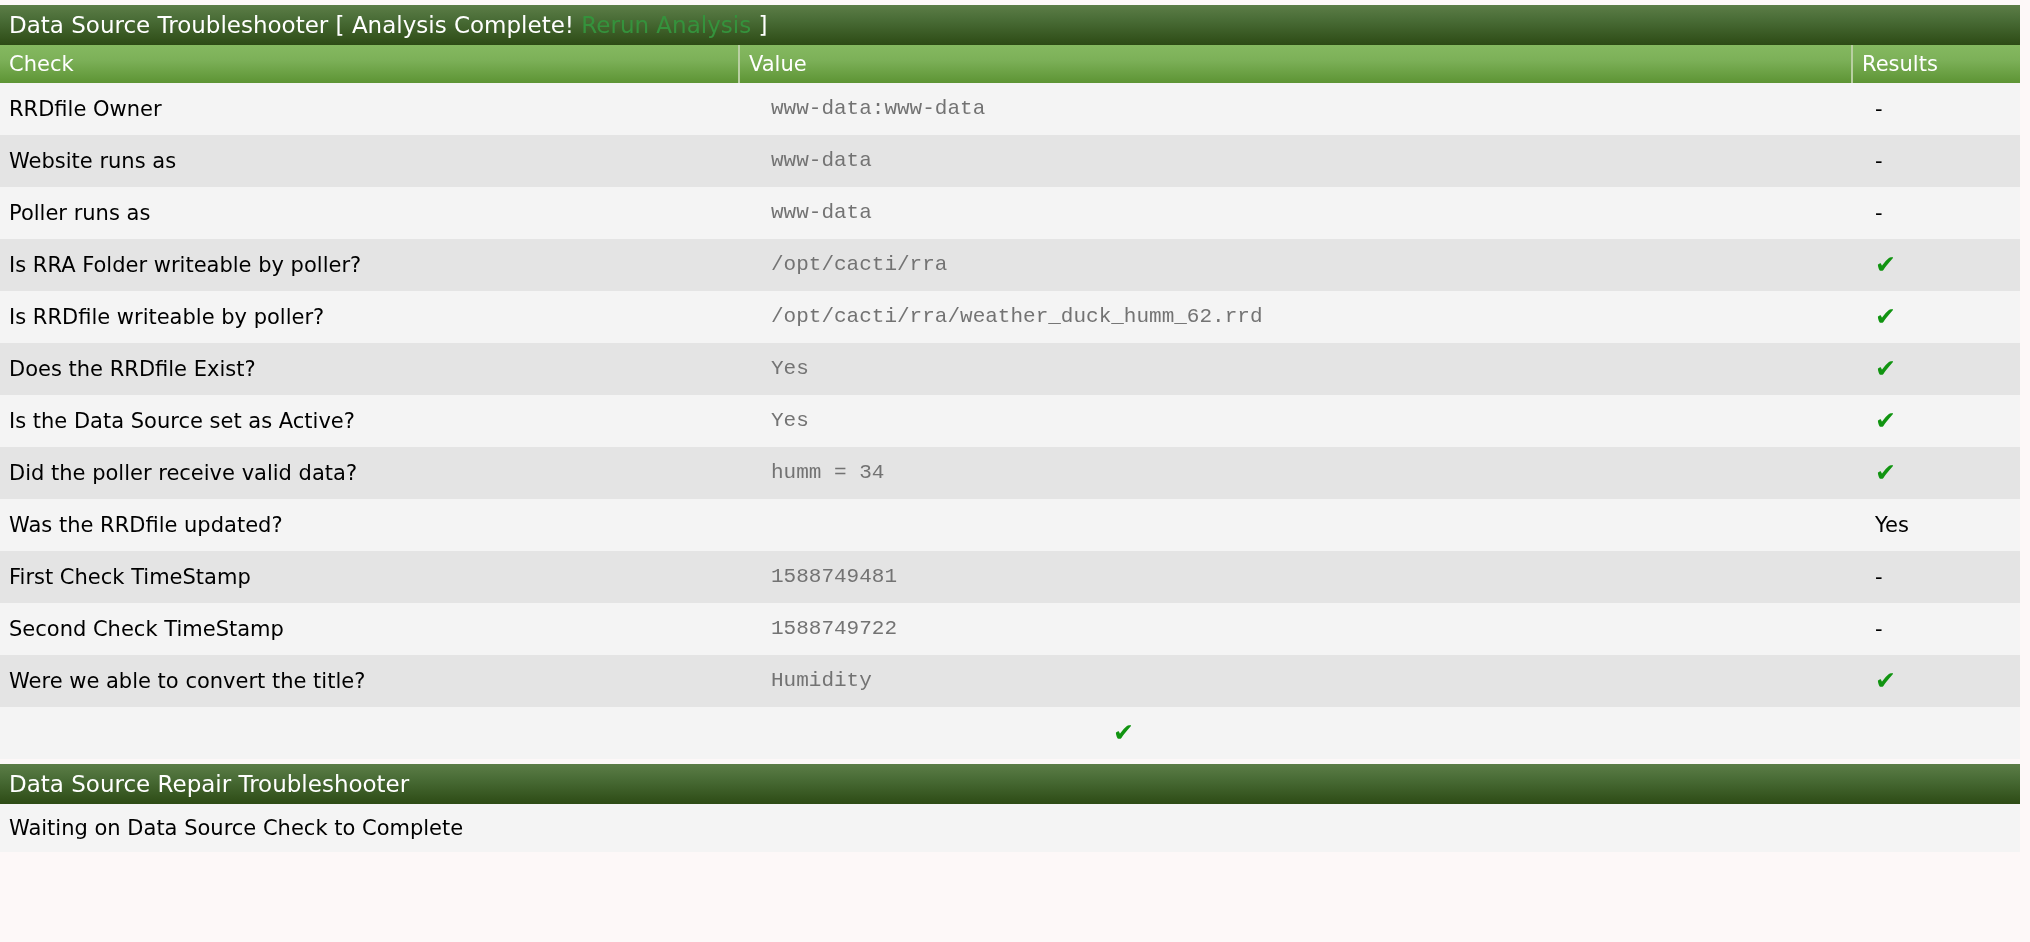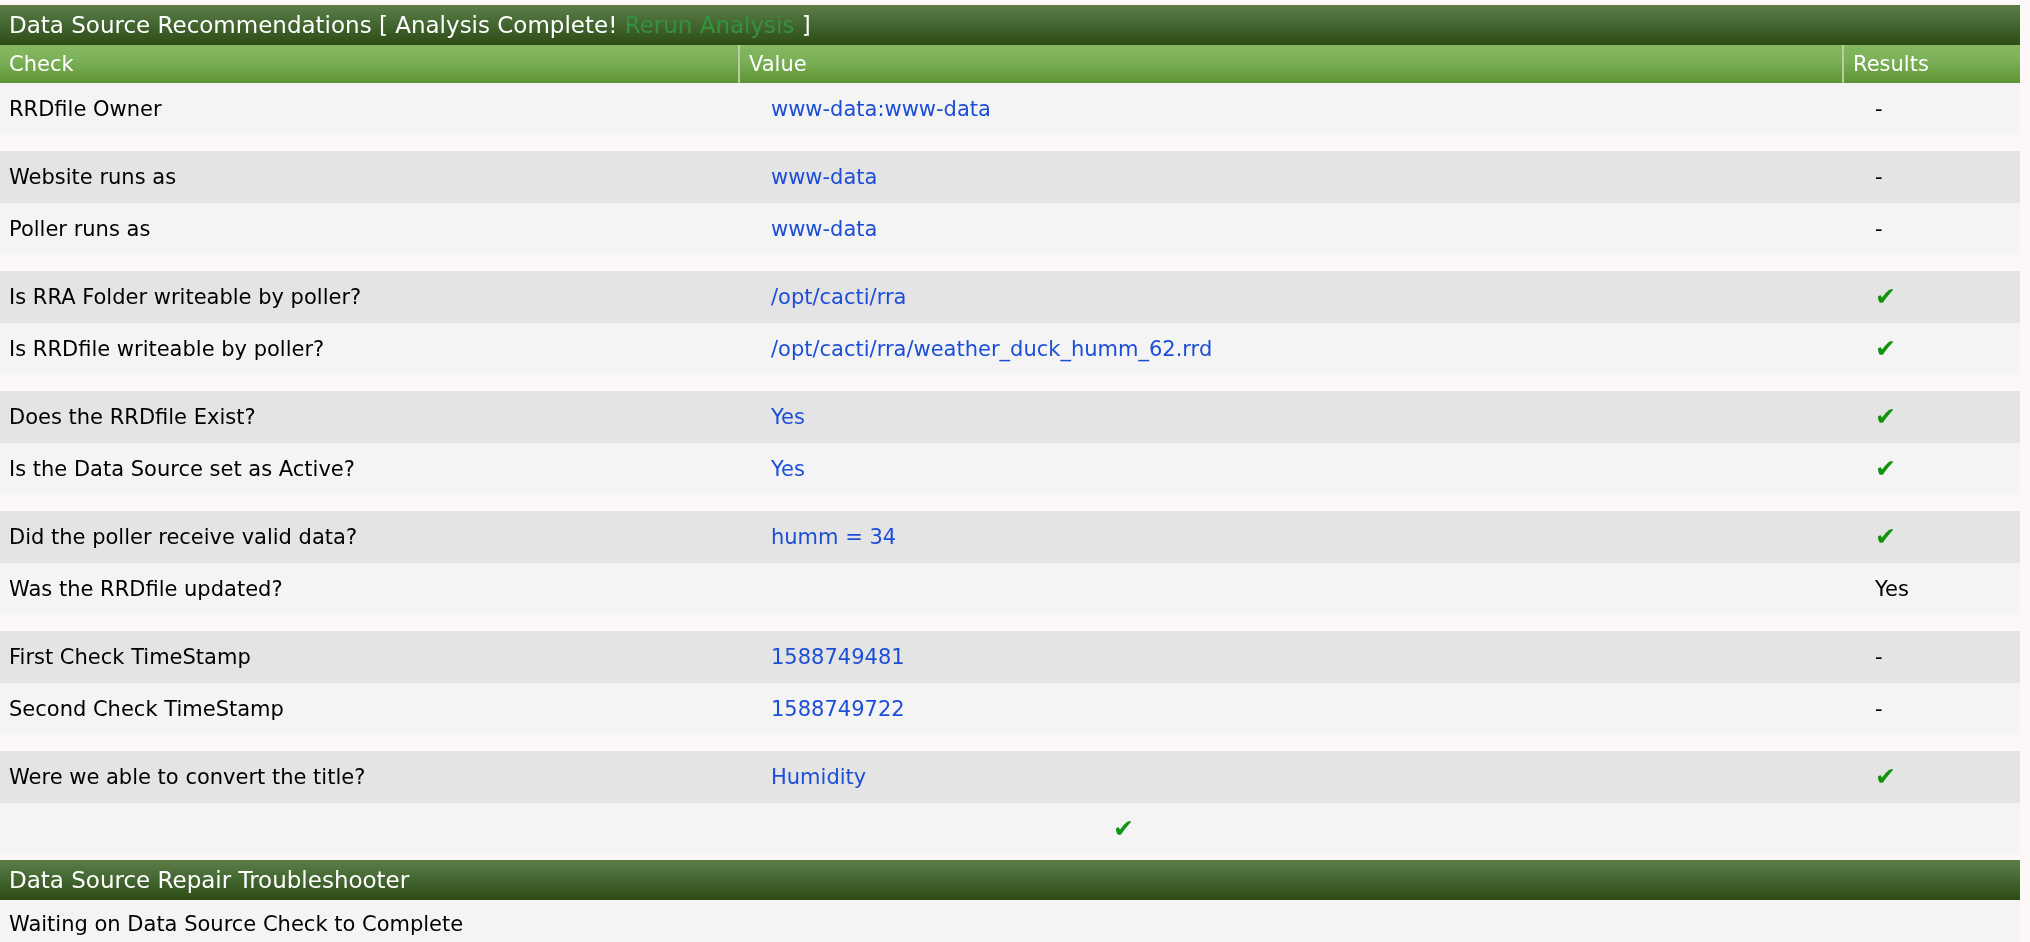--- a/index.html
+++ b/index.html
@@ -57,43 +57,43 @@
   .col-head .ch {
     box-sizing: border-box;
     padding-left: 9px;
     height: 38px;
     line-height: 38px;
     white-space: nowrap;
     overflow: hidden;
   }
   .col-check   { width: 738px; }
   .col-value   { width: 1104px; border-left: 2px solid #b9cfa2; }
-  .col-results { width: 154px;  border-left: 2px solid #b9cfa2; }
+  .col-results { width: 154px;  border-left: 2px solid #b9cfa2; margin-left: 9px; }
 
   
   .row {
     display: flex;
     align-items: center;
     height: 52px;
     box-sizing: border-box;
     font-size: 21px;
   }
   .row.odd  { background: #f4f4f4; align-items: center; }
-  .row.even { background: #e4e4e4; margin-top: 16px; }
+  .row.even { background: #e4e4e4; }
 
   .cell {
     box-sizing: border-box;
     padding-left: 9px;
     height: 52px;
     line-height: 52px;
     white-space: nowrap;
     overflow: hidden;
   }
   .c-check   { width: 762px;  color: #000000; }
-  .c-value   { width: 1104px; color: #1d4ed8; }
+  .c-value   { width: 1104px; color: #737373; font-family: Liberation Mono, monospace; }
   .c-results { width: 154px;  color: #000000; }
 
   .mark-ok,
   .mark-bad {
     font-size: 25px;
     font-weight: bold;
     line-height: 52px;
   }
   .mark-ok  { color: #119411; }
   .mark-bad { color: #f50000; }
@@ -125,21 +125,21 @@
     overflow: hidden;
   }
 </style>
 </head>
 <body>
 
 <div class="page">
   <div class="panel">
 
     <div class="title-bar">
-      <span class="t-main">Data Source Recommendations [ </span><span class="t-main">Analysis Complete!</span><span class="t-brk"> </span><span class="rerun-link">Rerun Analysis</span><span class="t-brk"> ]</span>
+      <span class="t-main">Data Source Troubleshooter [ </span><span class="t-main">Analysis Complete!</span><span class="t-brk"> </span><span class="rerun-link">Rerun Analysis</span><span class="t-brk"> ]</span>
     </div>
 
     <div class="col-head">
       <div class="ch col-check">Check</div>
       <div class="ch col-value">Value</div>
       <div class="ch col-results">Results</div>
     </div>
 
     <div id="rows-container">
         <div class="row odd">

